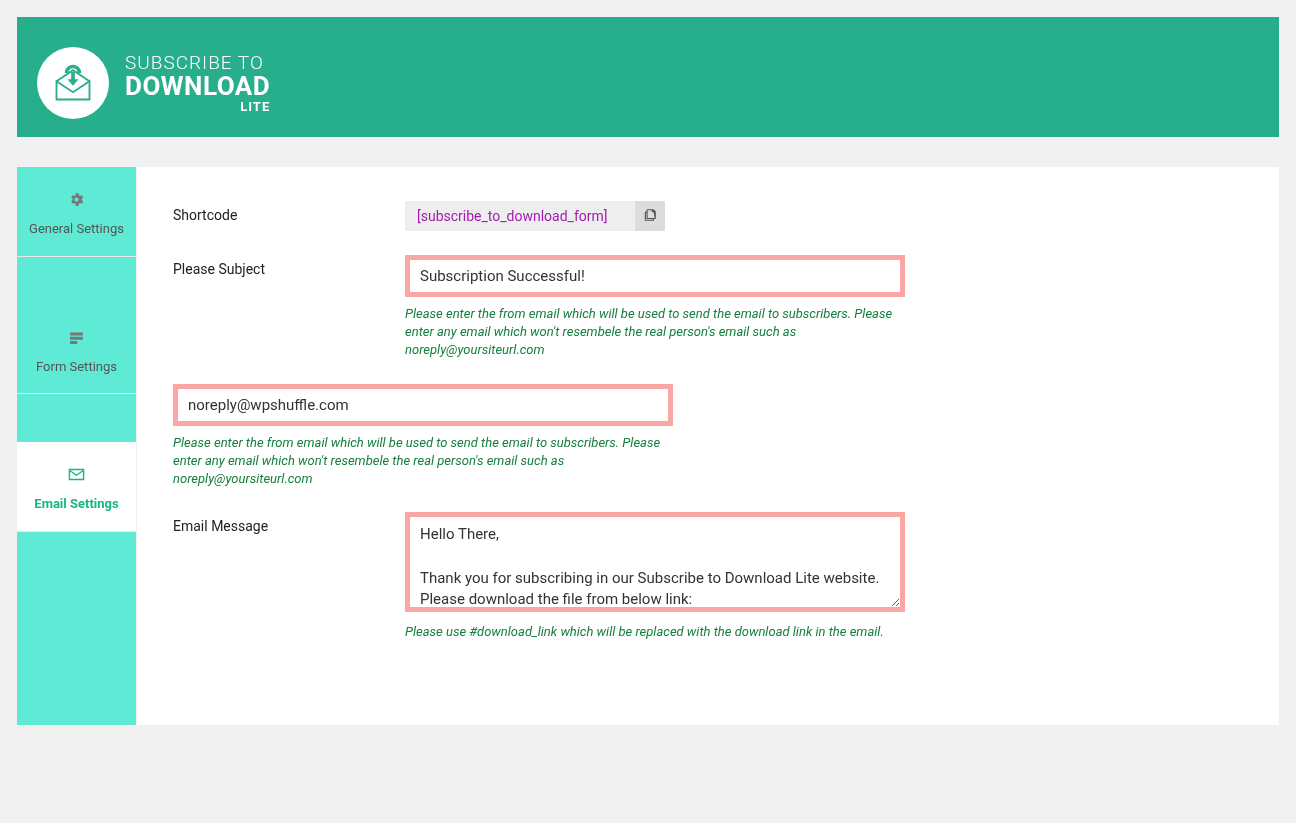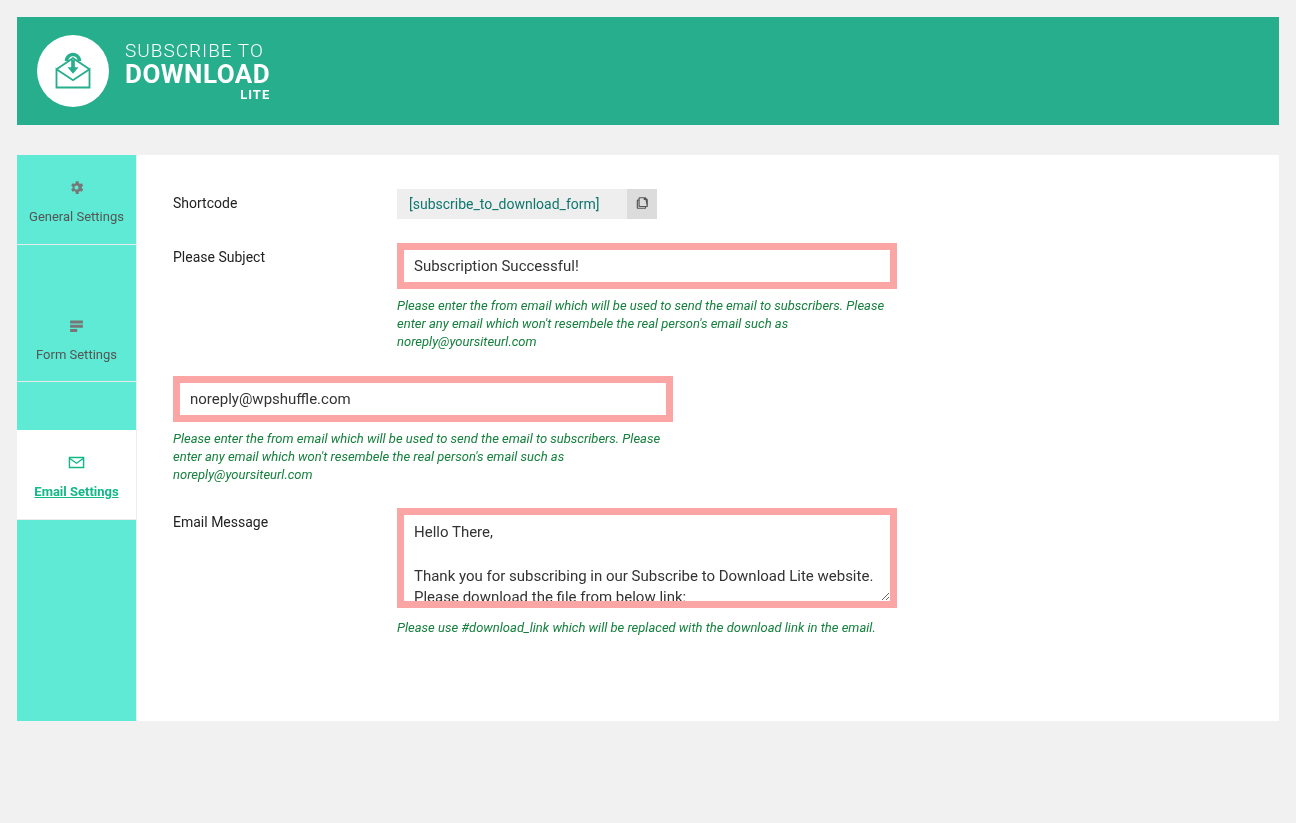--- a/index.html
+++ b/index.html
@@ -13,21 +13,21 @@
 
   
   .header {
     background: #27ae8c;
     color: #fff;
     padding: 18px 20px;
     display: flex;
     align-items: center;
     margin: 17px 17px 0 17px;
   }
-  .logo-wrap { display: flex; align-items: center; gap: 16px; }
+  .logo-wrap { display: flex; align-items: center; gap: 16px; margin-top: 12px; }
   .logo-badge {
     width: 72px; height: 72px;
     border-radius: 50%;
     background: #fff;
     display: flex; align-items: center; justify-content: center;
     flex-shrink: 0;
   }
   .logo-text { display: flex; flex-direction: column; line-height: 1.05; }
   .logo-line1 { font-size: 19px; font-weight: 300; letter-spacing: 1px; }
   .logo-line2 { font-size: 26px; font-weight: 700; letter-spacing: 0.5px; }
@@ -60,71 +60,70 @@
     color: #555;
     font-size: 13px;
     cursor: pointer;
     border-bottom: 1px solid #eaeaea;
     line-height: 1.25;
   }
   .tab.active {
     background: #fff;
     color: #12b886;
     font-weight: 700;
-    text-decoration: underline;
   }
   .tab .icon { font-size: 17px; display: block; margin-bottom: 8px; color: #777; }
   .tab.active .icon { color: #12b886; }
 
   .content {
     flex: 1;
     background: #fff;
     padding: 34px 36px 60px 36px;
   }
 
   .row {
     display: flex;
     align-items: flex-start;
     margin-bottom: 24px;
-    gap: 0;
+    gap: 8px;
   }
   .row-label {
     width: 224px;
     flex-shrink: 0;
     font-size: 14px;
     color: #222;
     padding-top: 6px;
   }
   .row-field { flex: 1; max-width: 530px; }
 
   .shortcode-box {
     display: inline-block;
     background: #eeeeee;
     padding: 7px 12px;
-    color: #0f766e;
+    color: #a21caf;
     font-size: 14px;
     min-width: 230px;
   }
   .copy-btn {
     display: inline-flex;
     align-items: center; justify-content: center;
     width: 30px; height: 30px;
     background: #dcdcdc;
     color: #555;
     vertical-align: top;
     cursor: pointer;
     border: none;
   }
 
   .text-input, .textarea {
     width: 100%;
     max-width: 500px;
     padding: 7px 10px;
     font-size: 15px;
-    border: 7px solid #fca5a5;
+    border: 5px solid #fca5a5;
     background: #fff;
     color: #333;
     font-family: inherit;
   }
   .textarea {
     height: 100px;
     resize: vertical;
     overflow-y: scroll;
     line-height: 1.45;
   }

